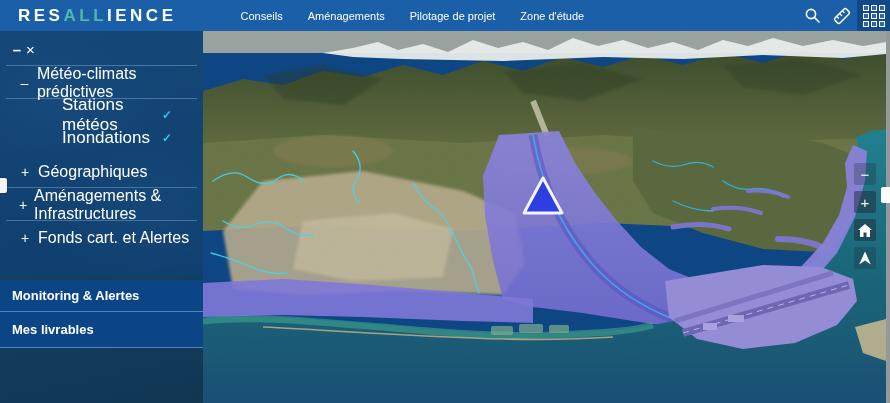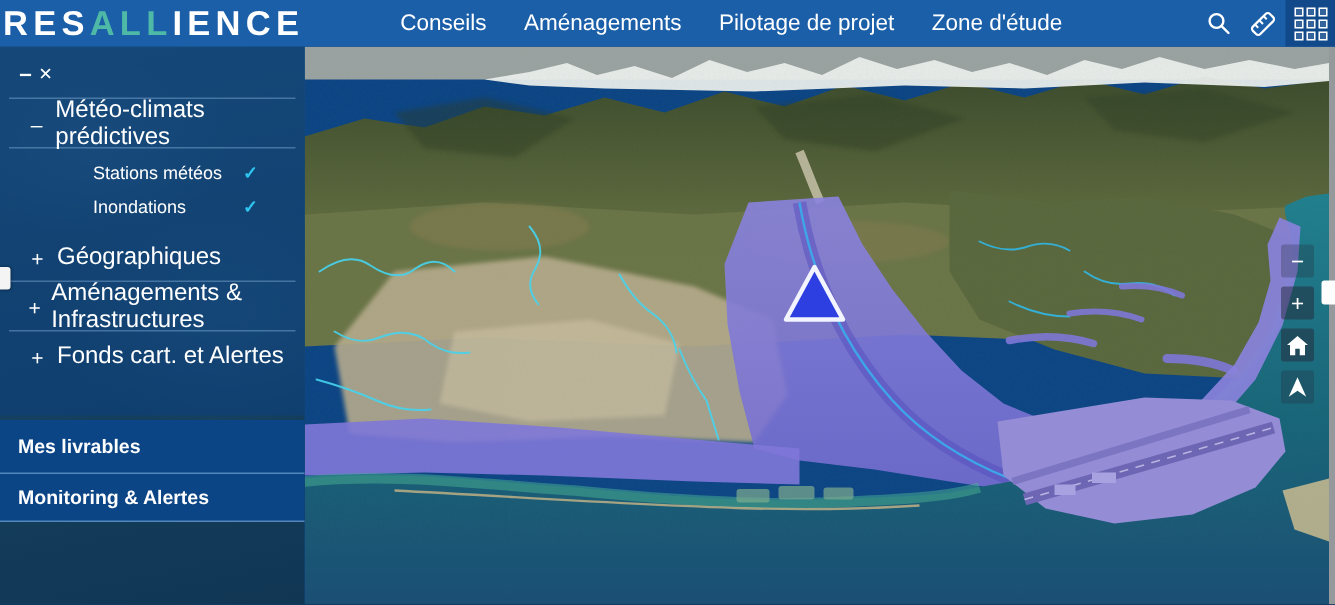--- a/index.html
+++ b/index.html
@@ -2,25 +2,25 @@
 <html><head>
 <meta charset="utf-8">
 <style>
   * { margin:0; padding:0; box-sizing:border-box; }
   body { font-family:"Liberation Sans", sans-serif; background:#222; }
   .app { position:relative; width:890px; height:403px; overflow:hidden; background:#0c4585; }
 
   
   .topbar { position:absolute; top:0; left:0; right:0; height:31px; background:#1b5fa9;
             display:flex; align-items:center; z-index:30; }
-  .logo { font-size:23px; font-weight:bold; letter-spacing:3.5px; color:#fff;
-          padding-left:2px; white-space:nowrap; }
+  .logo { font-size:17px; font-weight:bold; letter-spacing:3.5px; color:#fff;
+          padding-left:18px; white-space:nowrap; }
   .logo .accent { color:#4db9a6; }
   .nav { display:flex; gap:25px; margin-left:64px; }
-  .nav-item { color:#fff; font-size:15px; cursor:pointer; white-space:nowrap;text-align:center; }
+  .nav-item { color:#fff; font-size:11px; cursor:pointer; white-space:nowrap;text-align:center; }
   .tools { margin-left:auto; display:flex; align-items:center; height:31px; }
   .tool-btn { width:30px; height:31px; display:flex; align-items:center; justify-content:center; cursor:pointer; }
   .grid-btn { width:33px; background:#11498a; }
   .grid-icon { display:grid; grid-template-columns:repeat(3,6px); grid-template-rows:repeat(3,6px); gap:2px; }
   .grid-icon span { border:1.5px solid #fff; background:rgba(255,255,255,.15); }
 
   
   .map { position:absolute; left:203px; top:31px; width:683px; height:372px; z-index:5; }
   .map svg.scene { display:block; width:100%; height:100%; }
   .window-strip { position:absolute; right:0; top:31px; bottom:0; width:4px; background:#96999b; z-index:15; }
@@ -47,21 +47,21 @@
   .panel-header { display:flex; align-items:center; height:34px; padding:2px 12px 0 8px; }
   .icon-min { width:18px; text-align:center; font-size:15px; font-weight:bold; cursor:pointer; }
   .panel-title { font-size:13px; font-weight:bold; margin-left:9px; flex:1; }
   .icon-close { font-size:15px; cursor:pointer; }
   .divider { border-bottom:1px solid rgba(165,205,245,.35); margin:0 6px; }
   .group-row { display:flex; align-items:center; height:30px; margin-top:2px; }
   .group-toggle { width:14px; margin-left:18px; text-align:center; font-size:14px; font-weight:normal; cursor:pointer; }
   .group-label { font-size:16px; margin-left:6px; }
   .sub-list { padding:4px 0 6px 0; }
   .sub-row { display:flex; align-items:center; height:23px; }
-  .sub-label { margin-left:62px; font-size:12px; flex:1; cursor:pointer; }
+  .sub-label { margin-left:62px; font-size:17px; flex:1; cursor:pointer; }
   .check { color:#2ec4ee; font-size:12px; font-weight:bold; margin-right:31px; }
   .gap { height:3px; }
   .sections { background:#0c4585; color:#fff; }
   .section-row { height:36px; display:flex; align-items:center; padding-left:12px;
                  font-size:13px; font-weight:bold; border-bottom:1px solid rgba(140,190,235,.55); cursor:pointer; }
   .section-row.first { height:32px; }
 </style>
 </head>
 <body>
 
@@ -266,20 +266,20 @@
 
       <div class="group-row">
         <span class="group-toggle">+</span>
         <span class="group-label">Fonds cart. et Alertes</span>
       </div>
     </div>
 
     <div class="gap"></div>
 
     <div class="sections">
+      <div class="section-row first">Monitoring &amp; Alertes</div>
       <div class="section-row">Mes livrables</div>
-      <div class="section-row first">Monitoring &amp; Alertes</div>
     </div>
   </div>
 
   <div class="handle-left"></div>
 
 </div>
 
 </body></html>

